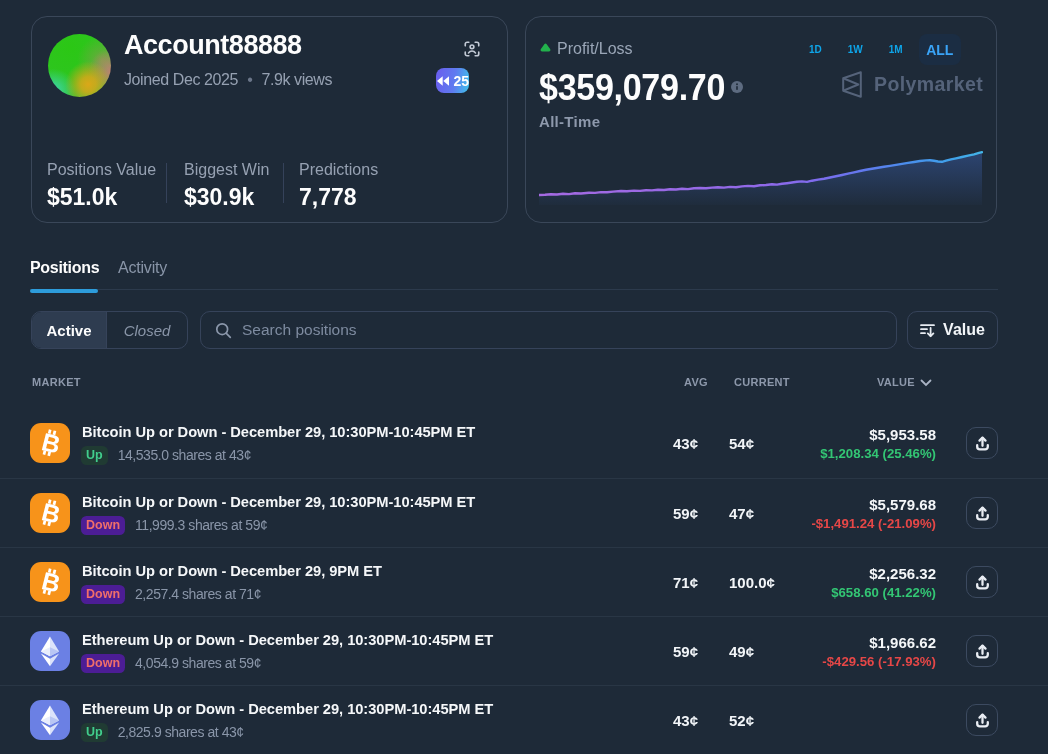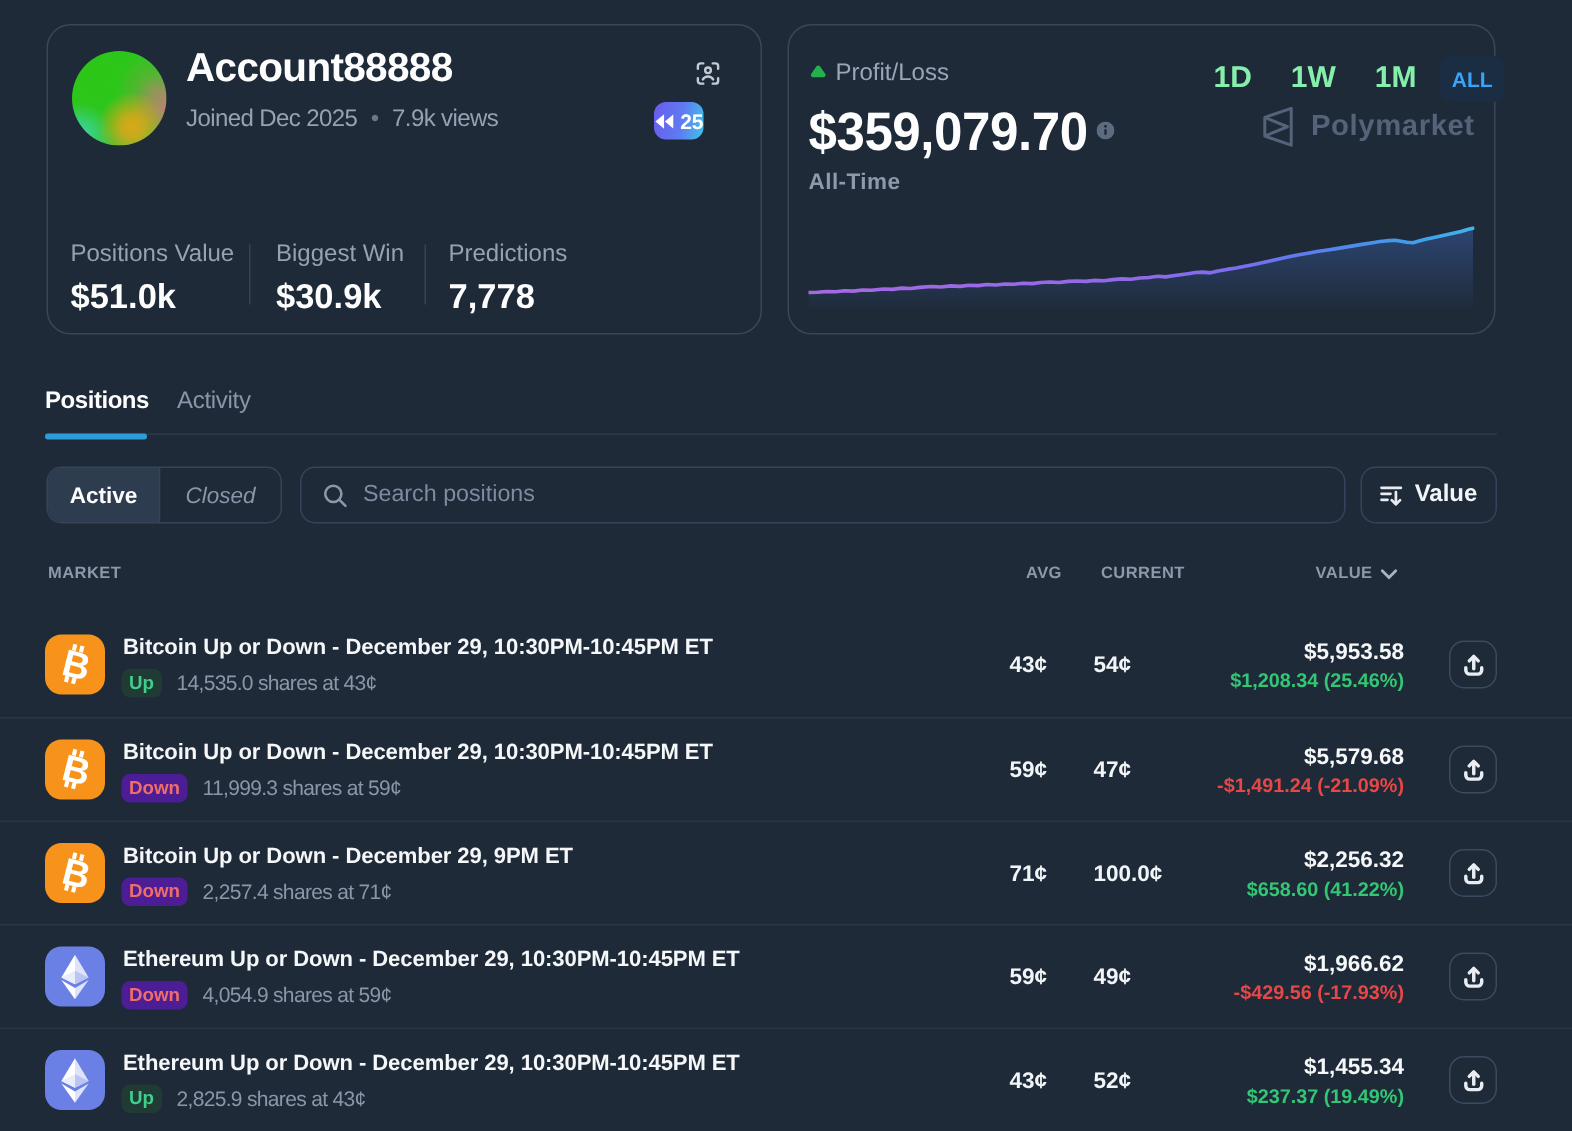--- a/index.html
+++ b/index.html
@@ -42,21 +42,21 @@
 .statsep { width:1px; background:#35425a; top:163px; height:40px; }
 #sep1 { left:166px; } #sep2 { left:283px; }
 
 
 #pltitle { left:557px; top:40px; font-size:16px; color:#9aa6b7; }
 #pltri { left:540px; top:43px; }
 #plval { left:539px; top:67px; font-size:36px; font-weight:bold; transform:scaleX(.945); transform-origin:left center; letter-spacing:-.3px; color:#fdfdfd; }
 #plinfo { left:731px; top:81px; }
 #pltime { left:539px; top:112.5px; font-size:15px; font-weight:bold; color:#8e99ac; letter-spacing:.3px;}
 .tbtns { left:799px; top:34px; display:flex; align-items:center; gap:6px; }
-.tbtn { font-size:20px; font-weight:bold; color:#86efac; padding:7px 10px; }
+.tbtn { font-size:10px; font-weight:bold; color:#0ea5e9; padding:7px 10px; }
 .tbtn.on { background:#1b2d43; color:#3aa4f7; border-radius:8px; padding:7.5px 7.5px; font-size:14px; }
 #pmlogo { left:842px; top:71px; height:27px; display:flex; align-items:center; gap:12px; color:#55637a; }
 #pmlogo .txt { font-size:19.5px; font-weight:bold; letter-spacing:.4px; }
 
 
 #tab1 { left:30px; top:259px; font-size:16px; font-weight:bold; letter-spacing:-.3px; color:#fdfdfd; }
 #tab2 { left:118px; top:259px; font-size:16px; letter-spacing:-.2px; color:#8995a8; }
 #tabline { left:30px; top:289px; width:968px; height:1px; background:#2c3a4c; }
 #tabul { left:30px; top:289px; width:68px; height:3.5px; background:#2d9cdb; border-radius:2px; }
 
@@ -361,24 +361,20 @@
           </g>
         </svg>
       </div>
   <div class="rtitle">Ethereum Up or Down - December 29, 10:30PM-10:45PM ET</div>
   <div class="rsub">
         <span class="pill up">Up</span>
         <span class="shares">2,825.9 shares at 43¢</span>
       </div>
   <div class="avg">43¢</div>
   <div class="cur">52¢</div>
-  <div class="val">
-        <span class="v1">$1,455.34</span>
-        <span class="v2 g">$237.37 (19.49%)</span>
-      </div>
   <div class="sharebtn">
         <svg width="17" height="17" viewBox="0 0 17 17" fill="none" stroke="#e9edf3" stroke-width="2.3" stroke-linecap="round" stroke-linejoin="round">
           <path d="M3.2 10.2 v1.6 a2.6 2.6 0 0 0 2.6 2.6 h5.4 a2.6 2.6 0 0 0 2.6-2.6 v-1.6"></path>
           <path d="M8.5 10.8 V3"></path>
           <path d="M5.5 5.6 L8.5 2.6 l3 3"></path>
         </svg>
       </div>
 </div>
   </div>
 

